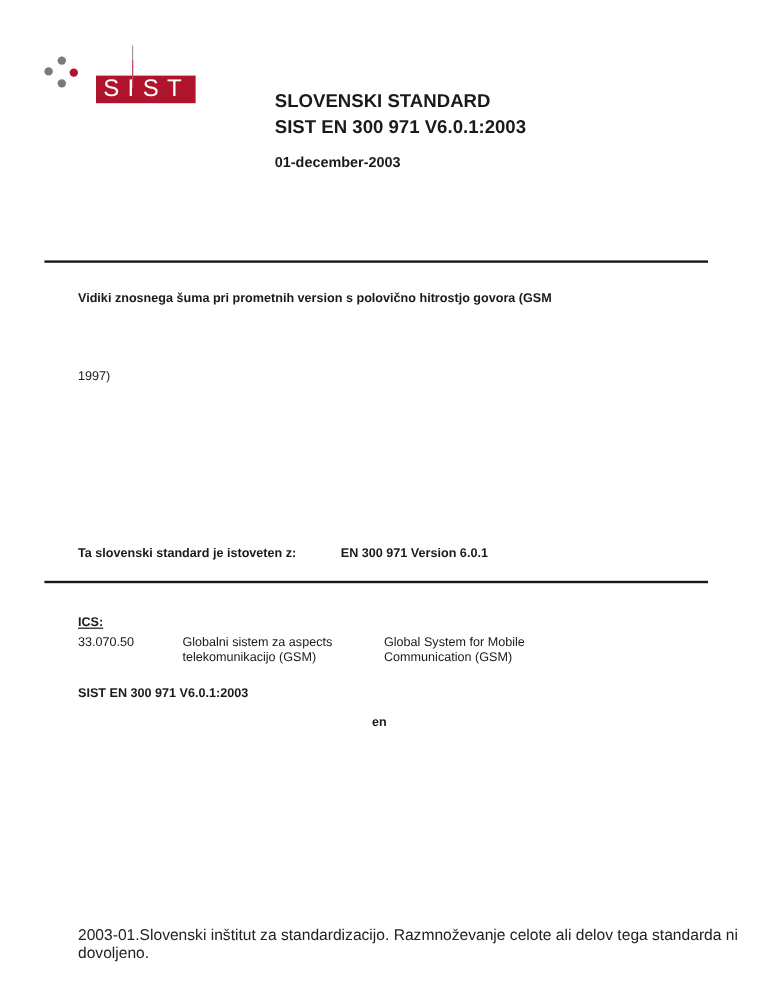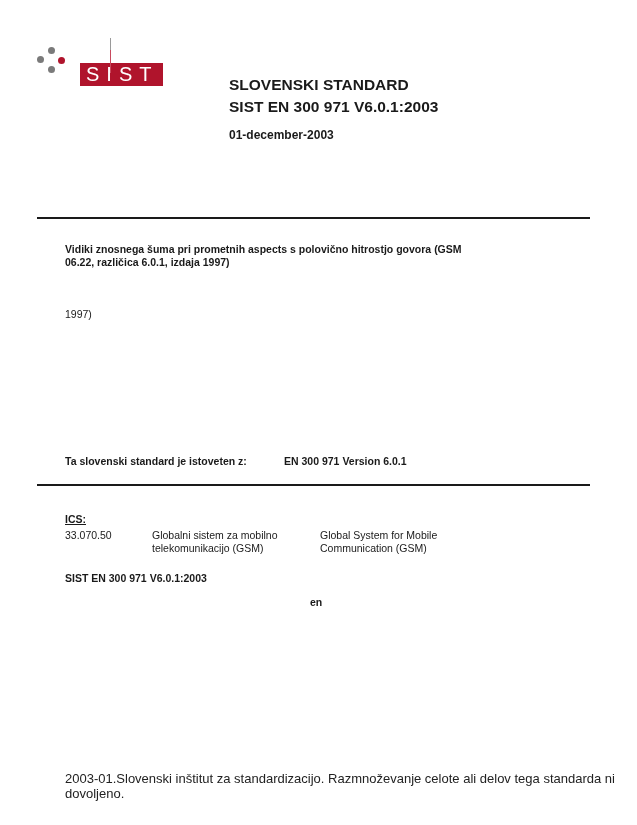--- a/index.html
+++ b/index.html
@@ -36,37 +36,36 @@
   <div class="logo-line-gap"></div>
 </div>
 
 <div class="abs h-title" style="top:76px;">SLOVENSKI  STANDARD</div>
 <div class="abs h-title" style="top:98px;">SIST EN 300 971 V6.0.1:2003</div>
 <div class="abs date">01-december-2003</div>
 
 <div class="abs rule" style="top:217px;"></div>
 
 <div class="abs para bold" style="top:243px;">
-  <div>Vidiki znosnega šuma pri prometnih aspects s polovično hitrostjo govora (GSM</div>
-  <div>06.22, različica 6.0.1, izdaja 1997)</div>
+  <div>Vidiki znosnega šuma pri prometnih version s polovično hitrostjo govora (GSM</div>
 </div>
 
 <div class="abs para" style="top:308px;">
   <div>1997)</div>
 </div>
 
 <div class="abs cell bold" style="left:65px; top:455px;">Ta slovenski standard je istoveten z:</div>
 <div class="abs cell bold" style="left:284px; top:455px;">EN 300 971 Version 6.0.1</div>
 
 <div class="abs rule" style="top:484px;"></div>
 
 <div class="abs ics-label">ICS:</div>
 <div class="abs cell" style="left:65px; top:529px;">33.070.50</div>
 <div class="abs cell" style="left:152px; top:529px;">
-  <div>Globalni sistem za mobilno</div>
+  <div>Globalni sistem za aspects</div>
   <div>telekomunikacijo (GSM)</div>
 </div>
 <div class="abs cell" style="left:320px; top:529px;">
   <div>Global System for Mobile</div>
   <div>Communication (GSM)</div>
 </div>
 
 <div class="abs cell bold" style="left:65px; top:572px;">SIST EN 300 971 V6.0.1:2003</div>
 <div class="abs cell bold" style="left:310px; top:596px;">en</div>
 

